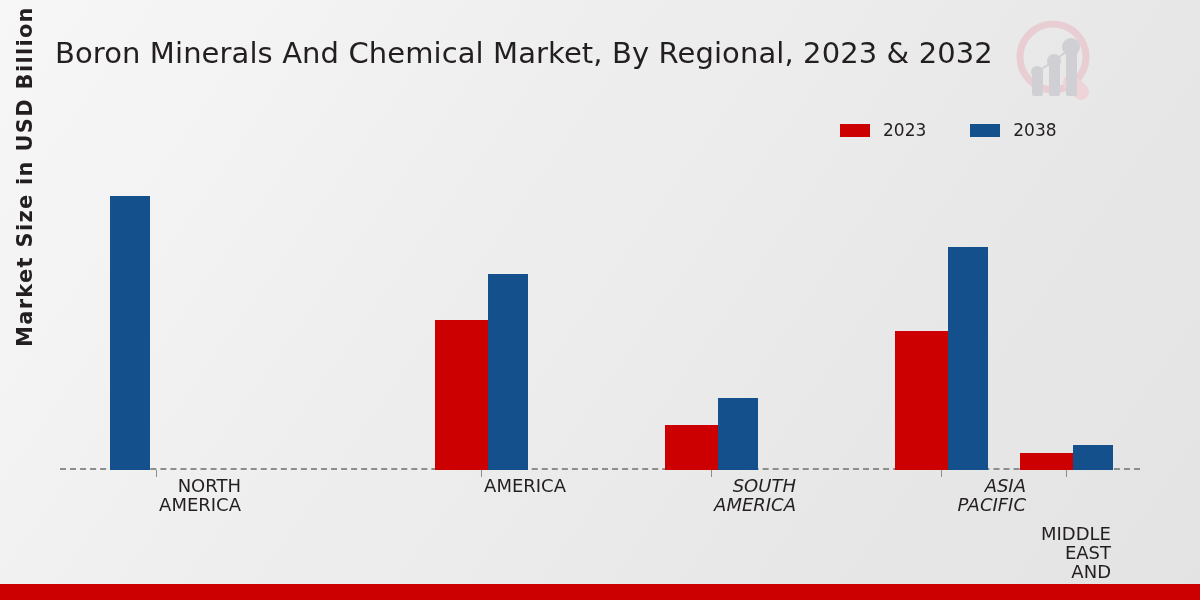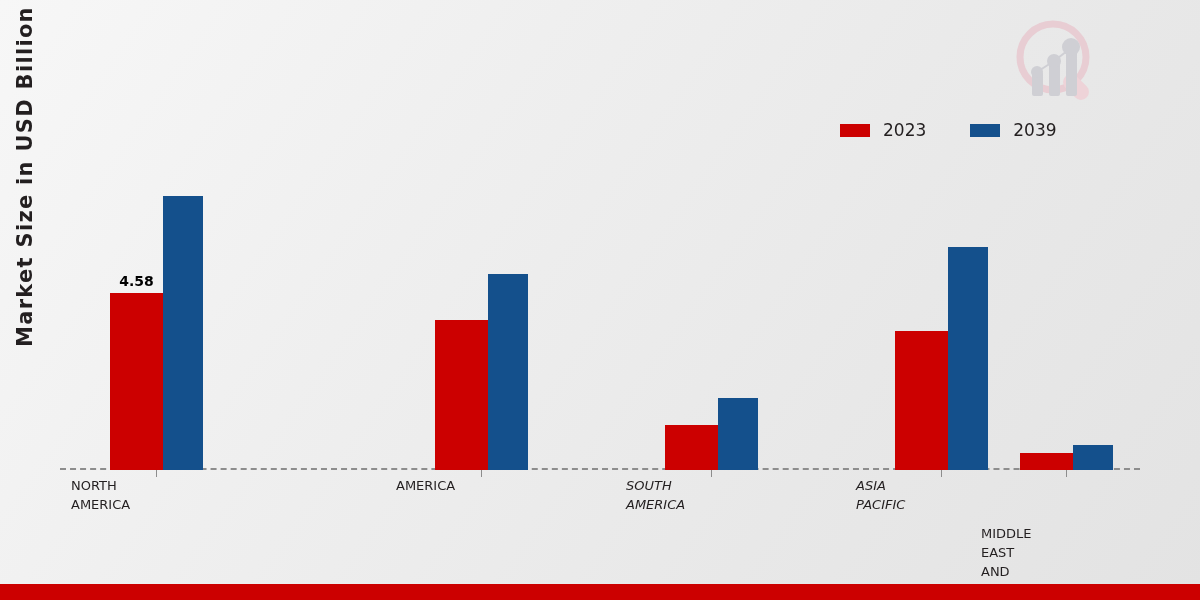--- a/index.html
+++ b/index.html
@@ -140,22 +140,22 @@
     position: absolute;
     bottom: -7px;
     width: 1px;
     height: 7px;
     background: #8d8d8d;
   }
   .cat-label {
     position: absolute;
     top: 316px;
     width: 170px;
-    text-align: left;
-    font-size: 13px;
+    text-align: right;
+    font-size: 18px;
     line-height: 19px;
     color: #231f20;
     font-family: "DejaVu Sans", sans-serif;
   }
 
   
   #footer-band {
     position: absolute;
     left: 0;
     bottom: 0;
@@ -177,42 +177,40 @@
       <rect x="39" y="47" width="11" height="35" rx="2" fill="#cfcfd4"></rect>
       <rect x="56" y="34" width="11" height="48" rx="2" fill="#cfcfd4"></rect>
       <line x1="27" y1="58" x2="44" y2="47" stroke="#cfcfd4" stroke-width="2"></line>
       <line x1="44" y1="47" x2="61" y2="34" stroke="#cfcfd4" stroke-width="2"></line>
       <circle cx="27" cy="58" r="6" fill="#cfcfd4"></circle>
       <circle cx="44" cy="47" r="7" fill="#cfcfd4"></circle>
       <circle cx="61" cy="33" r="9" fill="#cfcfd4"></circle>
     </svg>
   </div>
 
+  <div id="chart-title">Boron Minerals And Chemical Market, By Regional, 2023 &amp; 2032</div>
 
   <div id="legend">
     <div class="legend-item">
       <span class="legend-swatch" style="background:#cc0000"></span>
       <span class="legend-label">2023</span>
     </div>
     <div class="legend-item">
       <span class="legend-swatch" style="background:#14508c"></span>
-      <span class="legend-label">2039</span>
+      <span class="legend-label">2038</span>
     </div>
   </div>
 
   <div id="y-axis-title">Market Size in USD Billion</div>
 
   <div id="plot-area">
     <div id="baseline"></div>
 
     <div class="group" style="left:50px;">
       <div class="bars">
-        <span class="bar red" style="background: rgb(204, 0, 0); height: 177.475px;">
-          <span class="bar-value">4.58</span>
-        </span>
         <span class="bar blue" style="background: rgb(20, 80, 140); height: 273.962px;"></span>
       </div>
       <span class="tick" style="left:46px;"></span>
       <span class="cat-label" style="left:-39px;">NORTH<br>AMERICA</span>
     </div>
 
     <div class="group" style="left:375px;">
       <div class="bars">
         <span class="bar red" style="background: rgb(204, 0, 0); height: 149.575px;"></span>
         <span class="bar blue" style="background: rgb(20, 80, 140); height: 196.075px;"></span>

